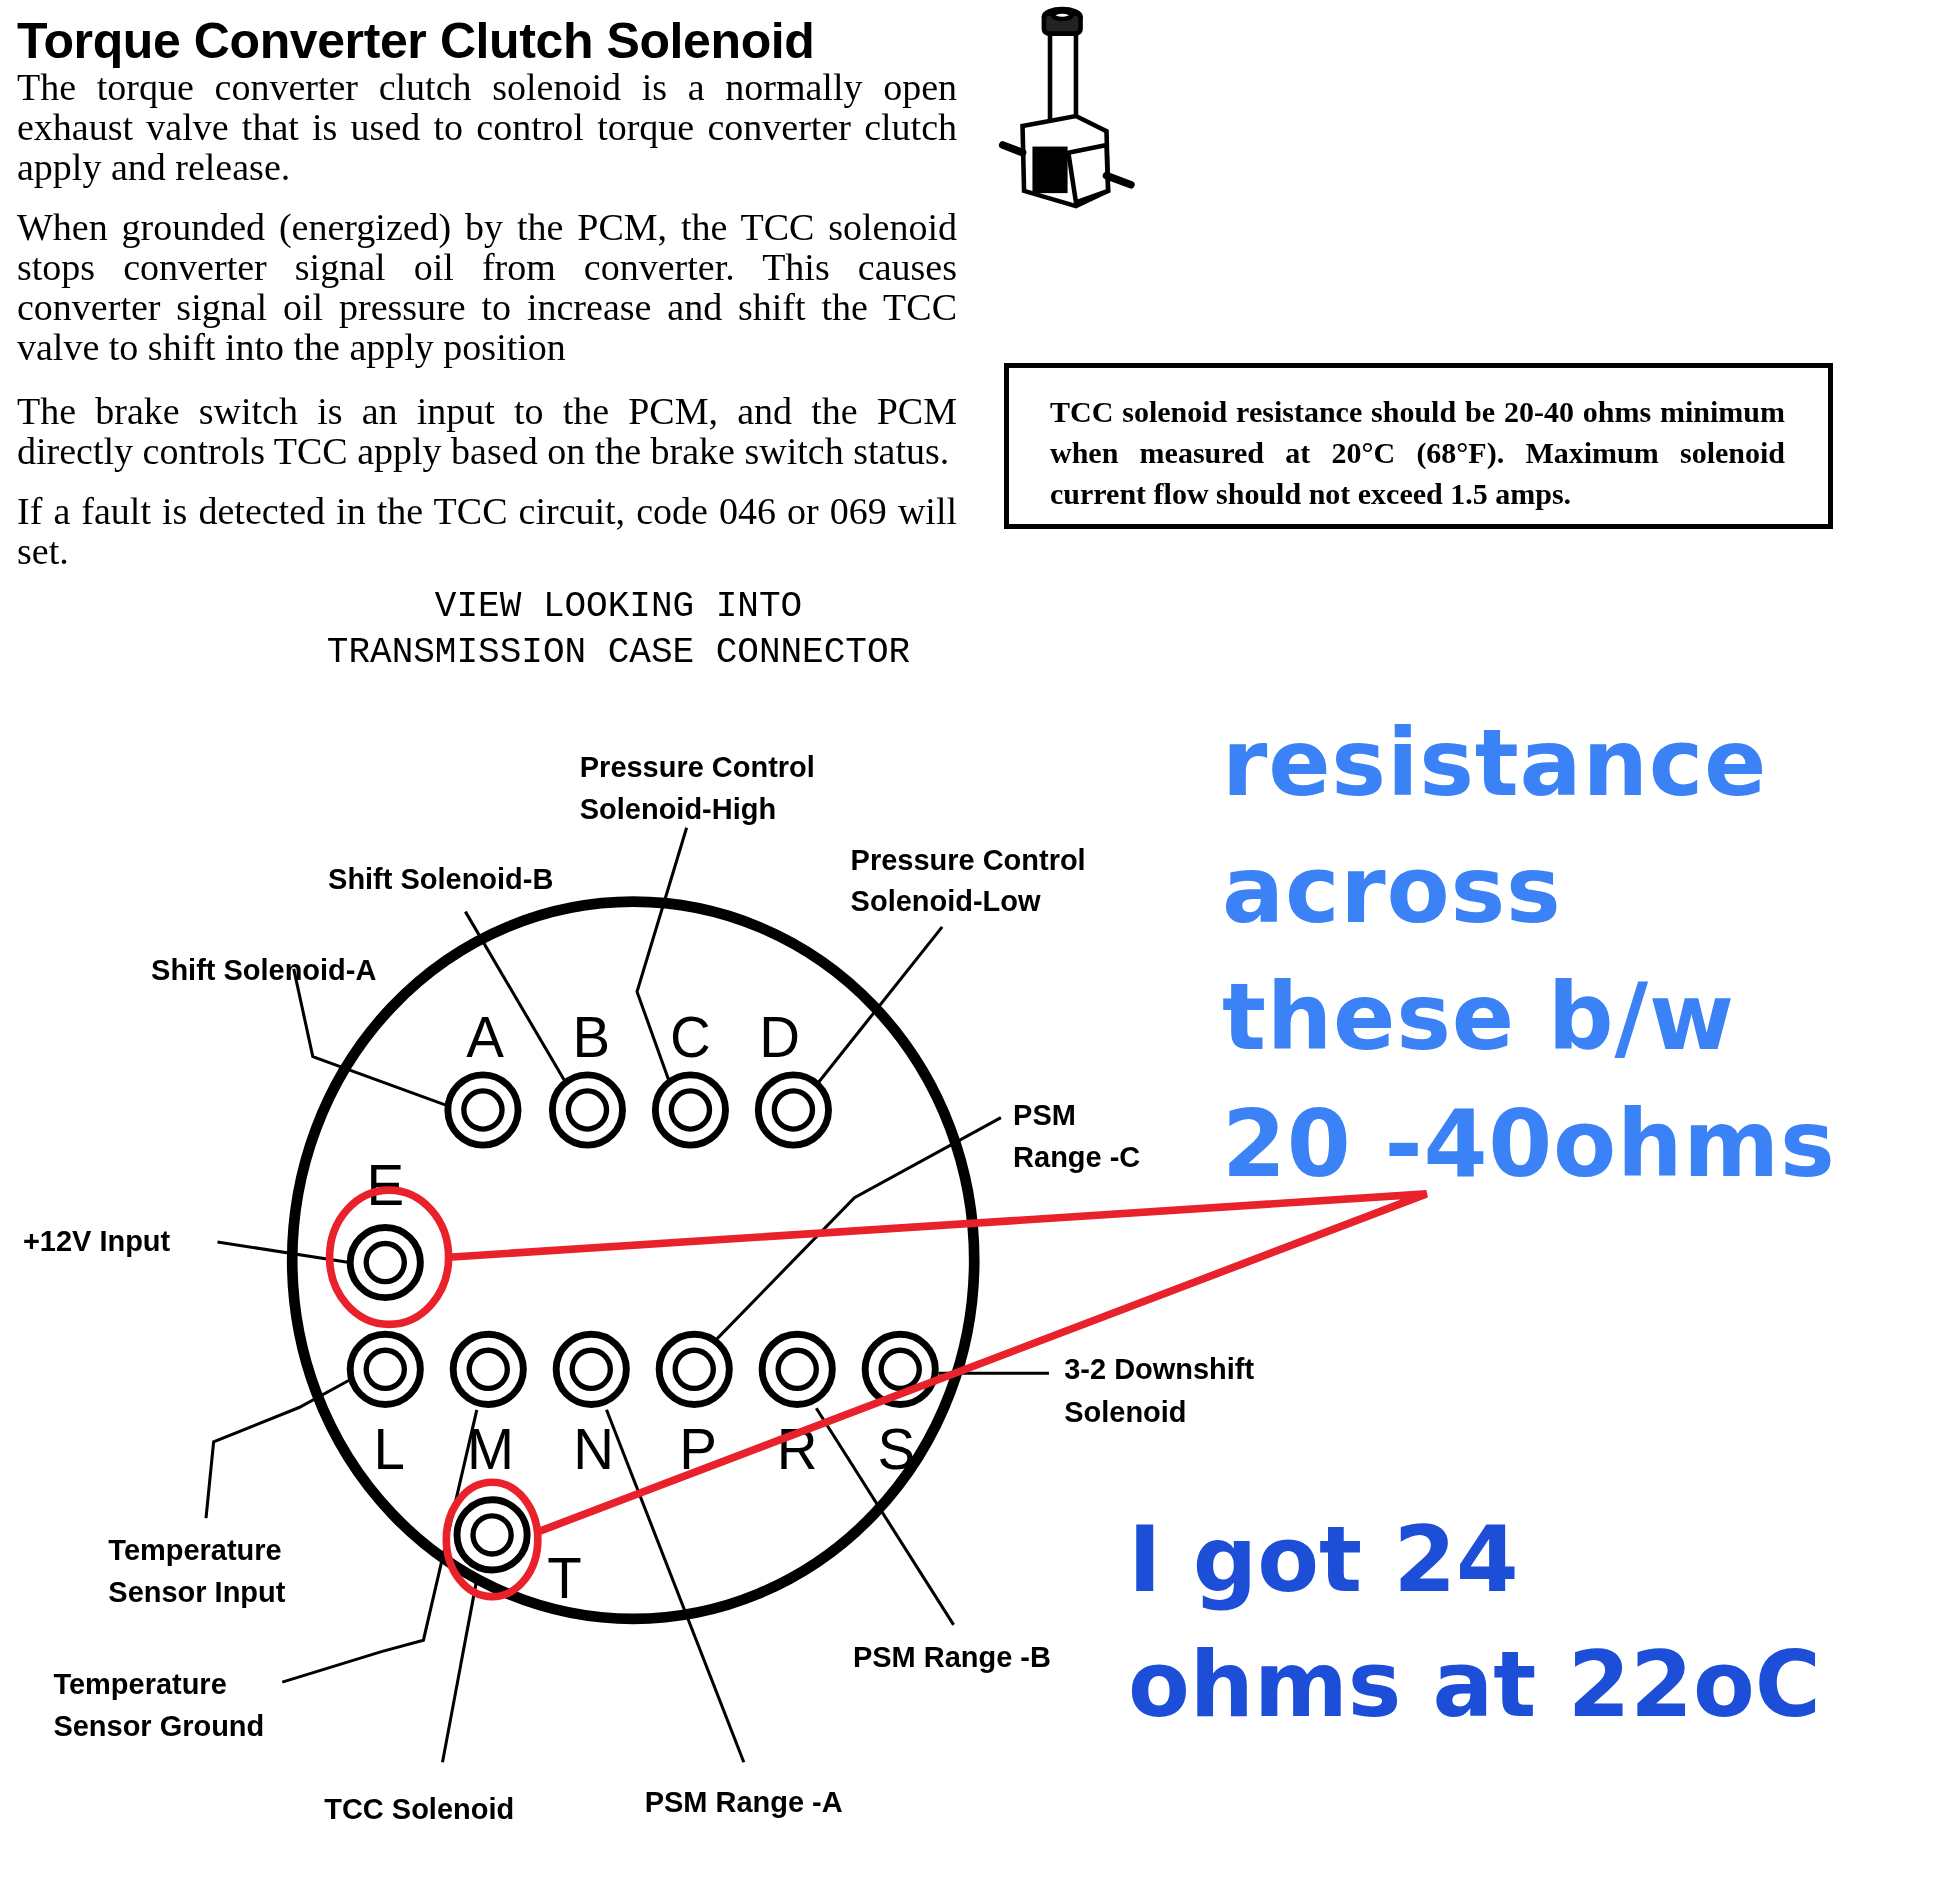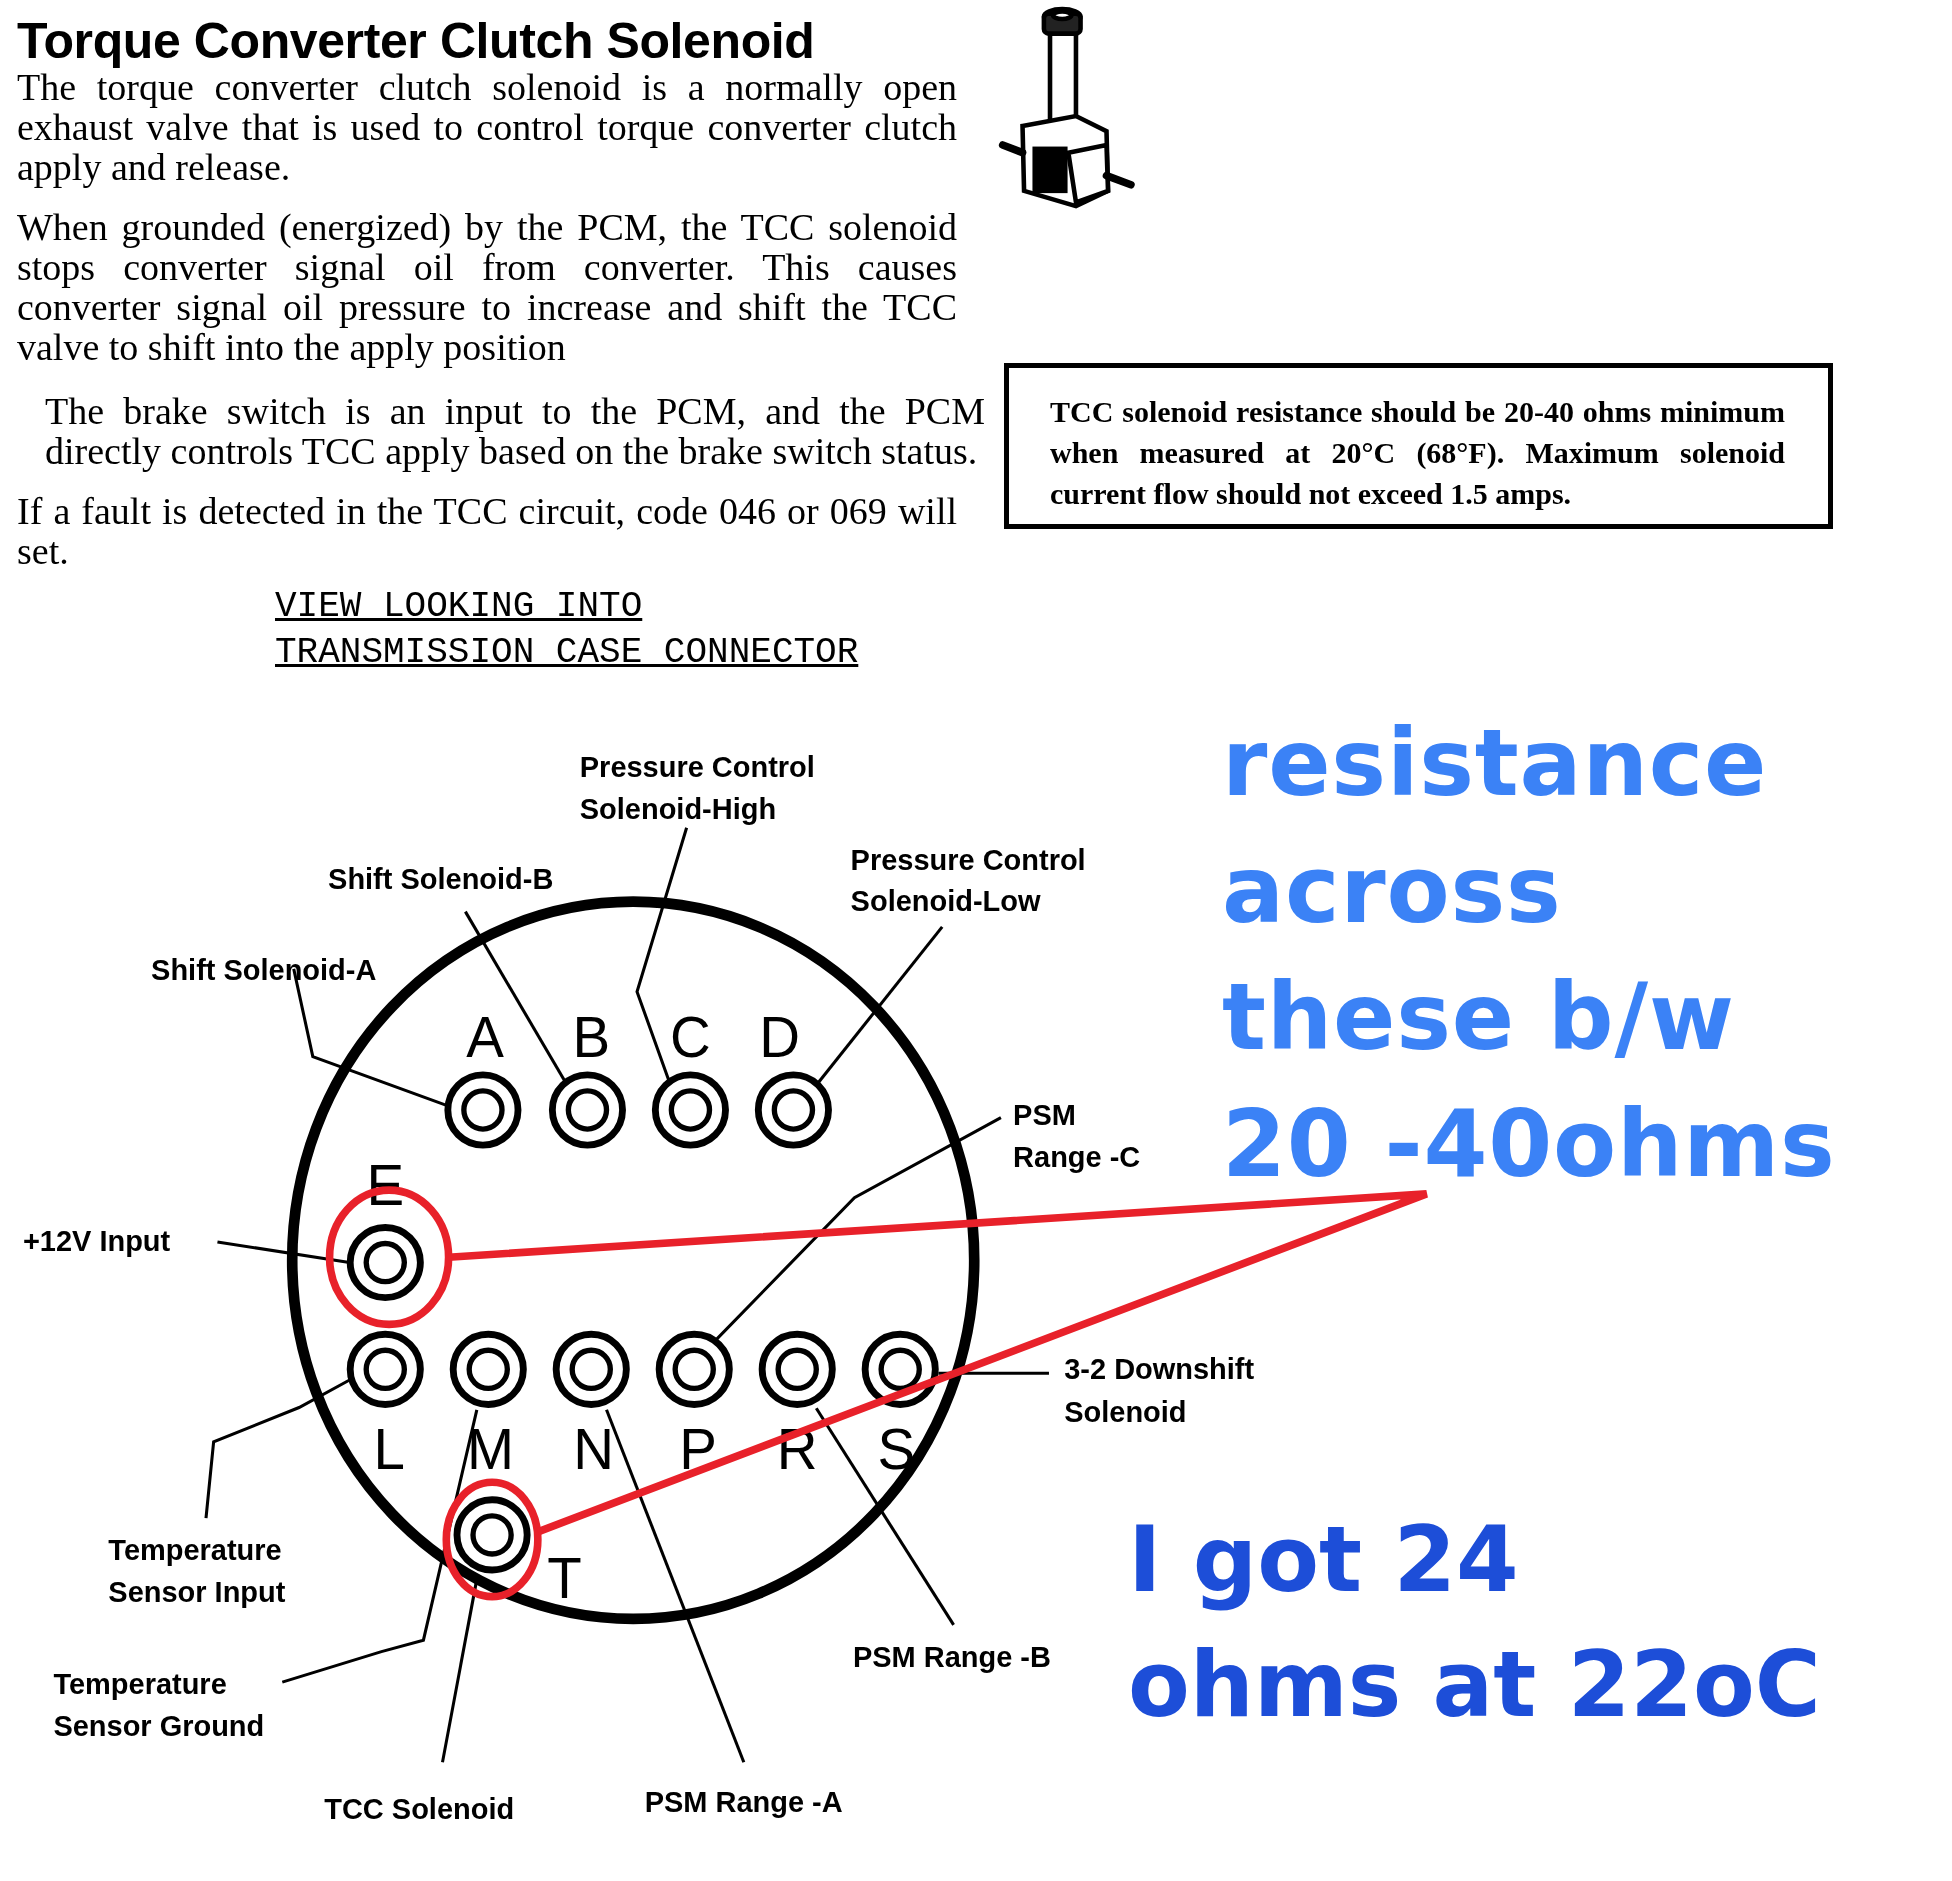--- a/index.html
+++ b/index.html
@@ -1,22 +1,22 @@
 <!DOCTYPE html>
 <html style="font-size:12.2px"><head>
 <meta charset="utf-8">
 <style>
   html, body { margin:0; padding:0; background:#ffffff; }
   body { width:1953px; height:1882px; position:relative; overflow:hidden; font-family:"Liberation Serif", serif; color:#000; }
   .title { position:absolute; left:17px; top:12px; font-family:Liberation Sans, sans-serif; font-weight:bold; font-size:50px; letter-spacing:-0.4px; }
   .para { position:absolute; left:17px; width:940px; font-family:"Liberation Serif", serif; font-size:38px; line-height:40px; text-align:justify; }
-  .p1 { top:67px; } .p2 { top:207px; } .p3 { top:391px;margin-left:28px; } .p4 { top:491px; }
+  .p1 { top:67px; } .p2 { top:207px; } .p3 { top:391px; } .p4 { top:491px; }
   .solenoid-pic { position:absolute; left:992px; top:0px; width:229px; height:229px; }
   .spec-box { position:absolute; left:1004px; top:363px; width:829px; height:166px; border:5.3px solid #000; box-sizing:border-box; padding:23px 43px 0 41px; font-family:"Liberation Serif", serif; font-weight:bold; font-size:30px; line-height:41px; text-align:justify; }
-  .view-caption { position:absolute; left:275px; top:584px; width:687px; font-family:"Liberation Mono", monospace; font-size:36px; line-height:46px; text-align:left; white-space:pre;text-decoration:underline; }
+  .view-caption { position:absolute; left:275px; top:584px; width:687px; font-family:"Liberation Mono", monospace; font-size:36px; line-height:46px; text-align:center; white-space:pre; }
   .diagram { position:absolute; left:0; top:0; }
   .lbl { font-family:"Liberation Sans", sans-serif; font-weight:bold; font-size:38px; }
   .pin-letter { font-family:"Liberation Sans", sans-serif; font-size:74px; }
   .ann-red { position:absolute; left:1222px; top:700px; font-family:"DejaVu Sans", sans-serif; font-weight:bold; font-size:92px; line-height:127px; color:#3b82f6; letter-spacing:0.8px; white-space:pre; }
   .ann-green { position:absolute; left:1128px; top:1497px; font-family:"DejaVu Sans", sans-serif; font-weight:bold; font-size:90px; line-height:125px; color:#1d4ed8; white-space:pre; }
 </style>
 </head>
 <body>
 
 <div class="title">Torque Converter Clutch Solenoid</div>

